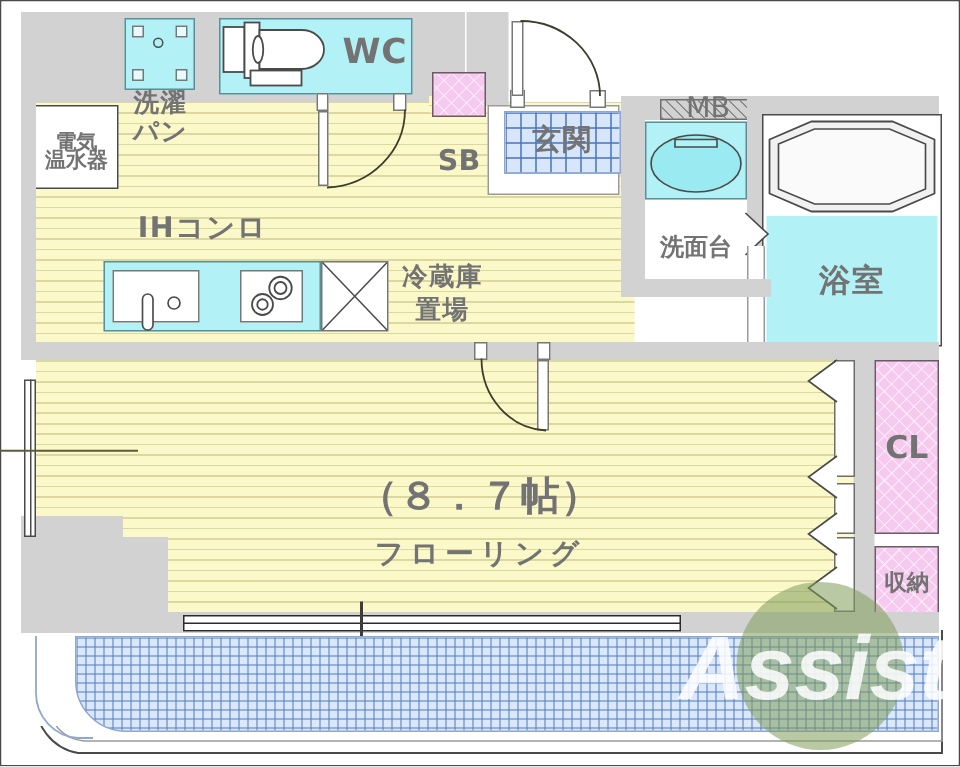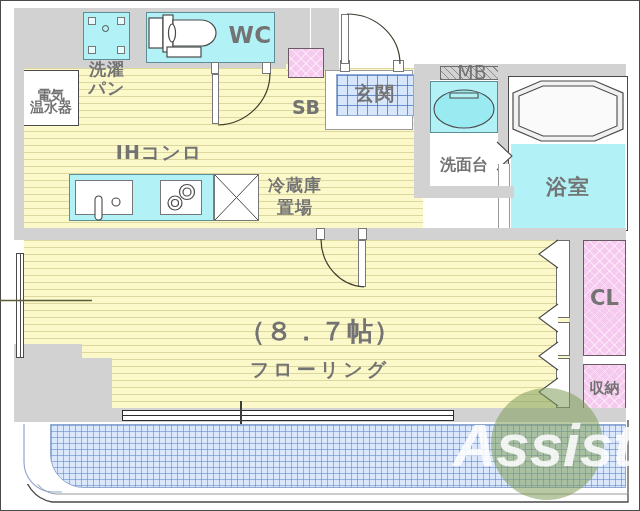--- a/index.html
+++ b/index.html
@@ -185,21 +185,21 @@
     <path d="M8 17 L32 7 L82 7 L106 17 L106 47 L82 57 L32 57 L8 47 Z" fill="#fafafa" stroke="#4a4a4a" stroke-width="1.1"></path>
   </svg>
   <div class="abs wet" style="left:511px;top:144px;width:114px;height:84px;"></div>
   <div class="lbl lbl-jp t-gen" style="left:511px;top:176px;width:114px;font-size:21px;">浴室</div>
 
   <svg class="abs" style="left:497px;top:142px;width:16px;height:28px;" viewBox="0 0 16 28">
     <path d="M0 0 L15 14 L0 28" fill="#ffffff" stroke="#4a4a4a" stroke-width="1.1"></path>
   </svg>
   <div class="abs white" style="left:498px;top:164px;width:12px;height:64px;border-left:1px solid #9a9a9a;border-right:1px solid #9a9a9a;"></div>
 
-  <div class="lbl lbl-jp t-ih" style="left:84px;top:143px;width:150px;text-align:center;">IHコンロ</div>
+  <div class="lbl lbl-jp t-ih" style="left:60px;top:143px;width:150px;text-align:center;">IHコンロ</div>
 
   <div class="abs wet-b" style="left:69px;top:174px;width:145px;height:47px;"></div>
 
   <div class="abs white ol-thin" style="left:75px;top:180px;width:58px;height:35px;"></div>
   <svg class="abs" style="left:94px;top:196px;width:30px;height:28px;" viewBox="0 0 30 28">
     <rect x="1" y="0" width="7" height="24" rx="3.5" fill="#ffffff" stroke="#4a4a4a" stroke-width="1.1"></rect>
     <circle cx="22" cy="6" r="4" fill="#ffffff" stroke="#4a4a4a" stroke-width="1.1"></circle>
   </svg>
 
   <div class="abs white ol-thin" style="left:160px;top:180px;width:42px;height:35px;"></div>

